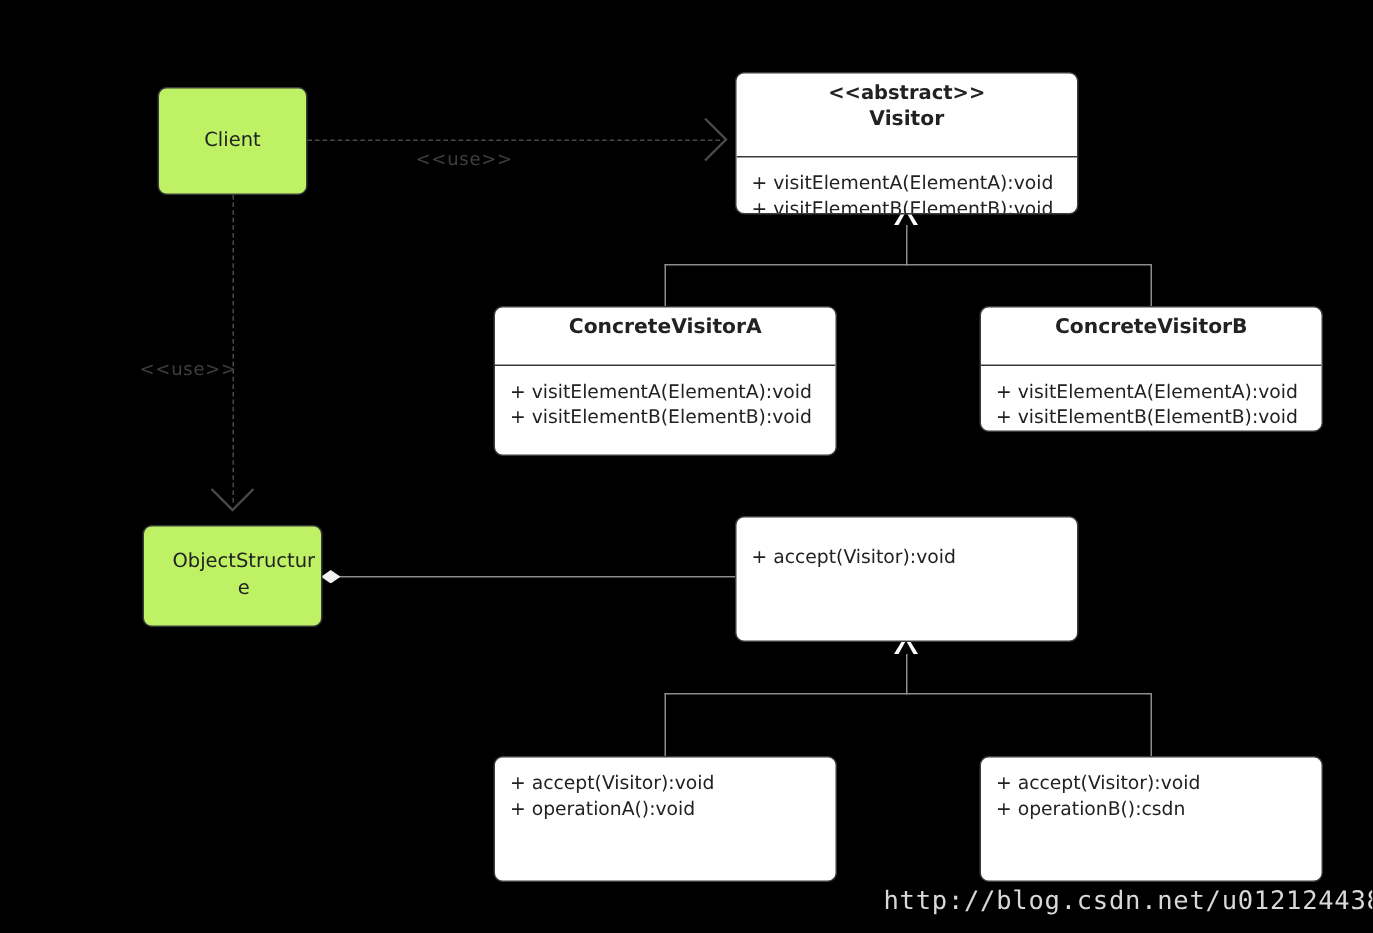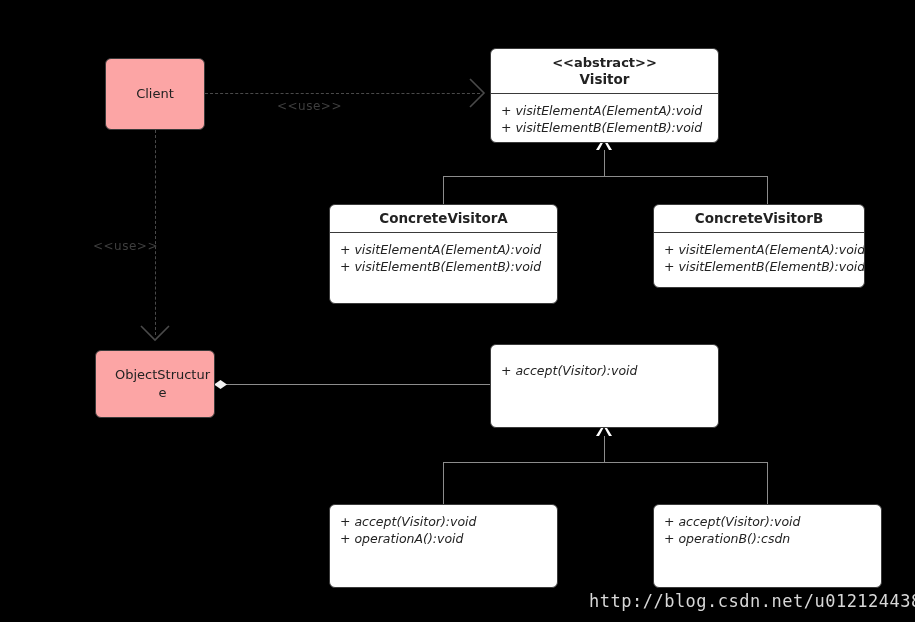--- a/index.html
+++ b/index.html
@@ -26,47 +26,46 @@
     overflow: hidden;
     z-index: 5;
   }
   .uml-header {
     box-sizing: border-box;
     text-align: center;
     color: #222222;
     font-weight: bold;
     font-size: 13.5px;
     line-height: 17px;
-    padding: 5px 4px 5px 4px;
+    padding: 5px 4px 16px 4px;
   }
   .uml-header.with-divider {
     border-bottom: 1.5px solid #3a3a3a;
   }
   .uml-stereotype {
     display: block;
     font-weight: bold;
     font-size: 13px;
     line-height: 17px;
   }
   .uml-body {
     box-sizing: border-box;
     padding: 8px 10px 8px 10px;
     color: #222222;
     font-size: 12.5px;
     line-height: 17px;
   }
   .uml-body .member {
     white-space: nowrap;
-    font-style: italic;
   }
 
   
   .plain-box {
     position: absolute;
-    background: #fca5a5;
+    background: #bef264;
     border: 1.5px solid #3a3a3a;
     border-radius: 6px;
     box-sizing: border-box;
     display: flex;
     align-items: center;
     justify-content: center;
     text-align: center;
     color: #222222;
     font-size: 13px;
     line-height: 18px;
@@ -219,21 +218,21 @@
     <div class="uml-header with-divider">
       <span>ConcreteVisitorA</span>
     </div>
     <div class="uml-body">
       <div class="member">+ visitElementA(ElementA):void</div>
       <div class="member">+ visitElementB(ElementB):void</div>
     </div>
   </div>
 
   
-  <div class="uml-box" style="left:653px; top:204px; width:212px; height:84px;">
+  <div class="uml-box" style="left:653px; top:204px; width:229px; height:84px;">
     <div class="uml-header with-divider">
       <span>ConcreteVisitorB</span>
     </div>
     <div class="uml-body">
       <div class="member">+ visitElementA(ElementA):void</div>
       <div class="member">+ visitElementB(ElementB):void</div>
     </div>
   </div>
 
   

